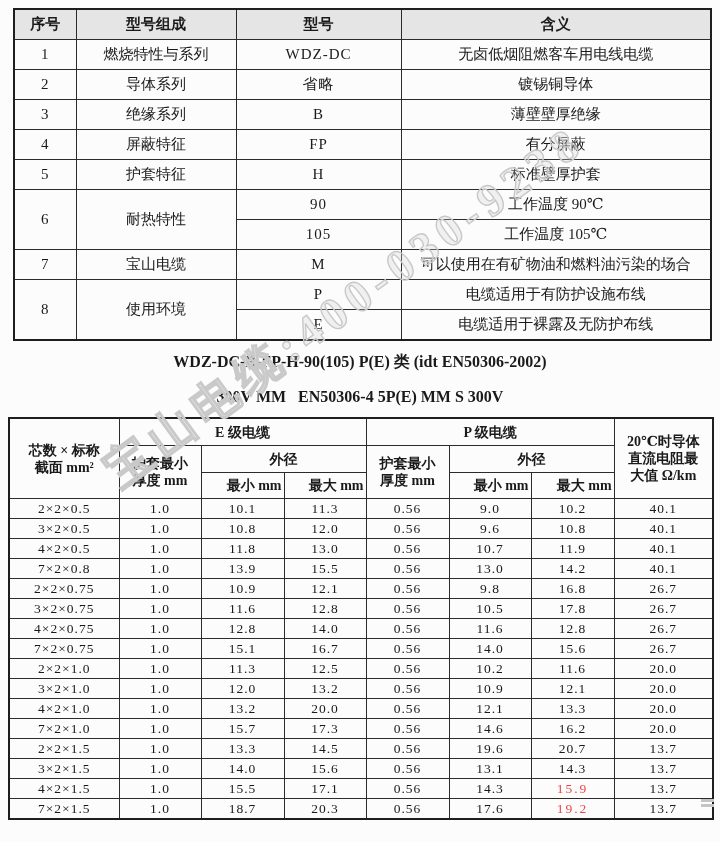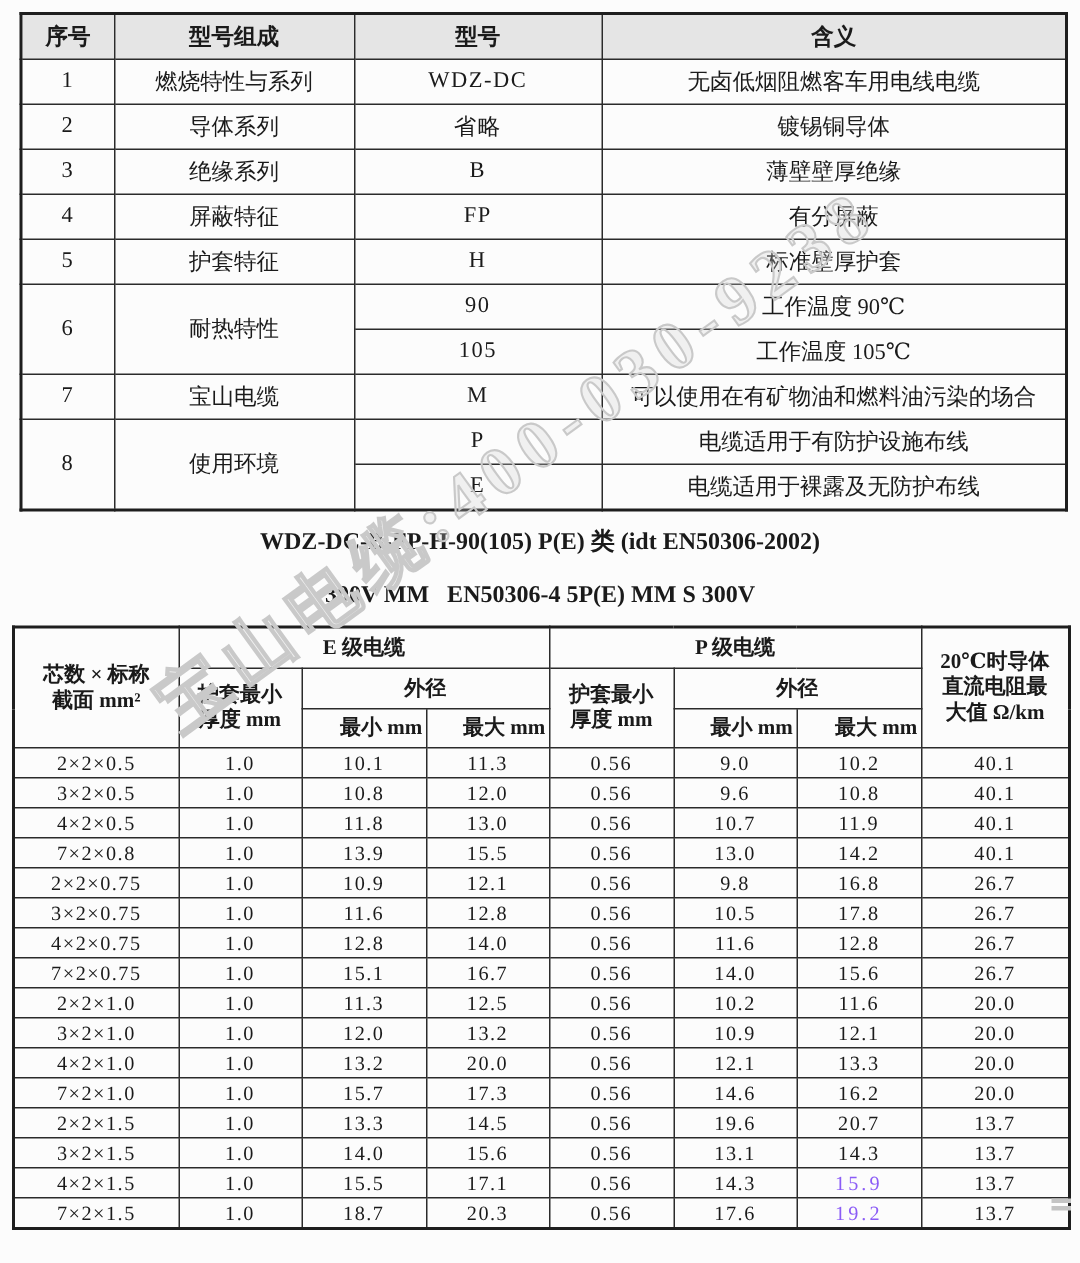--- a/index.html
+++ b/index.html
@@ -30,21 +30,21 @@
   .title-block{padding-top:9px;text-align:center;position:relative;z-index:1;}
   .title-line{font-weight:bold;font-size:16px;line-height:24px;white-space:pre-wrap;}
   .title-line + .title-line{margin-top:11px;}
   
   .spec-table{margin:8px 0 0 8px;width:704px;border:2px solid #1e1e1e;}
   .spec-table th{font-size:14px;font-weight:bold;line-height:17px;background:transparent;}
   .spec-table tr.h1 th{height:26px;}
   .spec-table tr.h2 th{height:26px;}
   .spec-table tr.h3 th{height:25px;text-align:right;}
   .spec-table td{height:19px;line-height:19px;font-size:13.5px;letter-spacing:1px;}
-  .spec-table td.muted{color:#8b5cf6;letter-spacing:2px;}
+  .spec-table td.muted{color:#ef4444;letter-spacing:2px;}
   
   .smudge{position:absolute;right:6px;top:799px;width:13px;height:8px;z-index:2;}
   .smudge i{display:block;height:3px;background:#c4c4c4;margin-bottom:2px;}
 </style>
 </head>
 <body>
 
 <div class="page">
 
   <div class="watermark">宝山电缆:400-030-9238</div>

